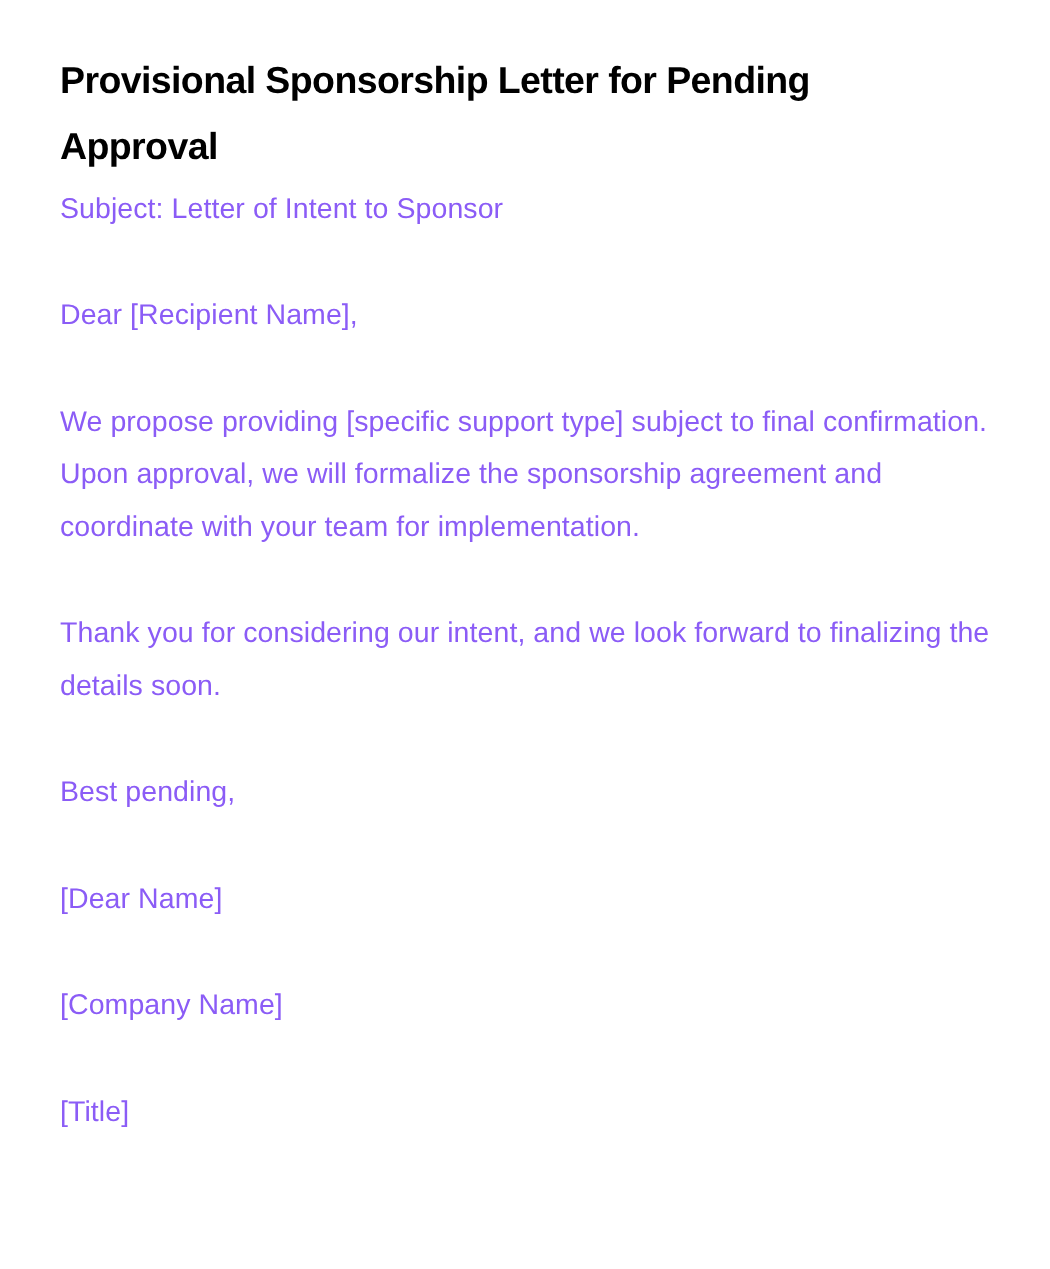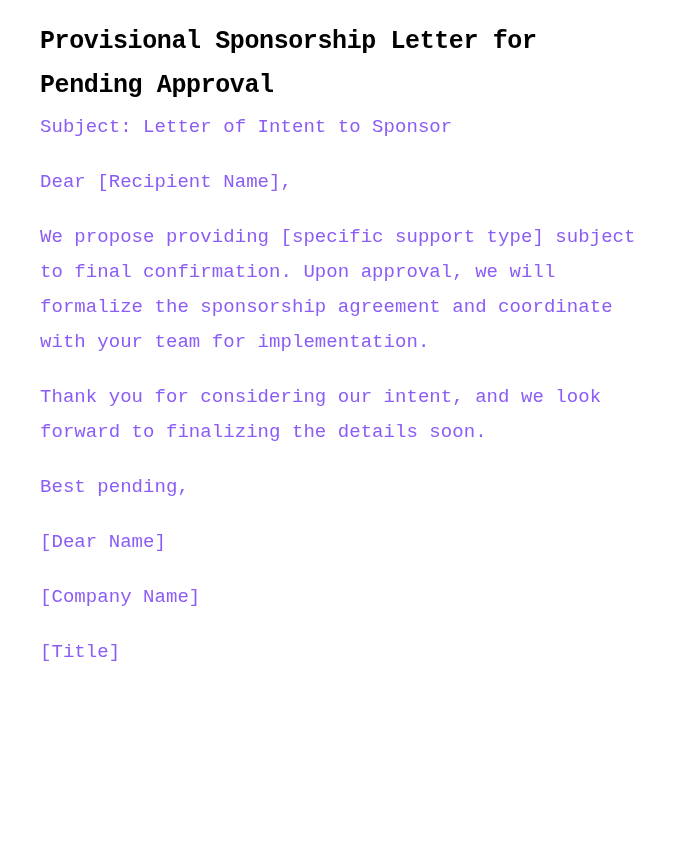--- a/index.html
+++ b/index.html
@@ -1,39 +1,39 @@
 <!DOCTYPE html>
 <html><head>
   <meta charset="utf-8">
   <style>
     html, body { margin: 0; padding: 0; background: #ffffff; }
     body { width: 700px; height: 846px; overflow: hidden; }
     .page {
       position: relative;
-      padding: 20px 40px 0 40px;
+      padding: 32px 40px 0 40px;
       color: #111111;
-      font-family: Liberation Mono, monospace;
+      font-family: Liberation Sans, sans-serif;
     }
     h1 {
       margin: 0;
       font-size: 25px;
       line-height: 44px;
       font-weight: bold;
       letter-spacing: -0.4px;
       color: #000000;
       width: 560px;
     }
     p {
       margin: 0;
       font-size: 19px;
       line-height: 35px;
       letter-spacing: 0.05px;
       color: #8b5cf6;
     }
-    .gap { margin-top: 20px; }
+    .gap { margin-top: 36px; }
     .first { margin-top: 2px; }
   </style>
 </head>
 <body>
 
 <div class="page">
   <h1>Provisional Sponsorship Letter for Pending Approval</h1>
   <p class="first">Subject: Letter of Intent to Sponsor</p>
   <p class="gap">Dear [Recipient Name],</p>
   <p class="gap">We propose providing [specific support type] subject to final confirmation. Upon approval, we will formalize the sponsorship agreement and coordinate with your team for implementation.</p>

